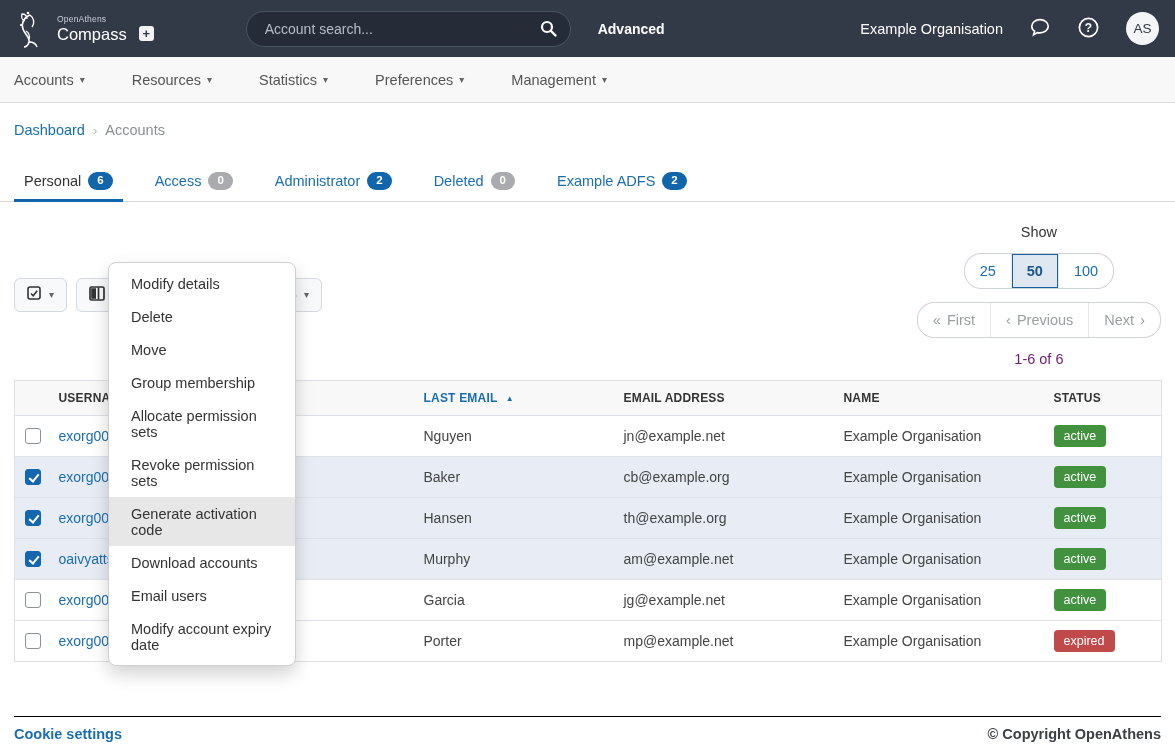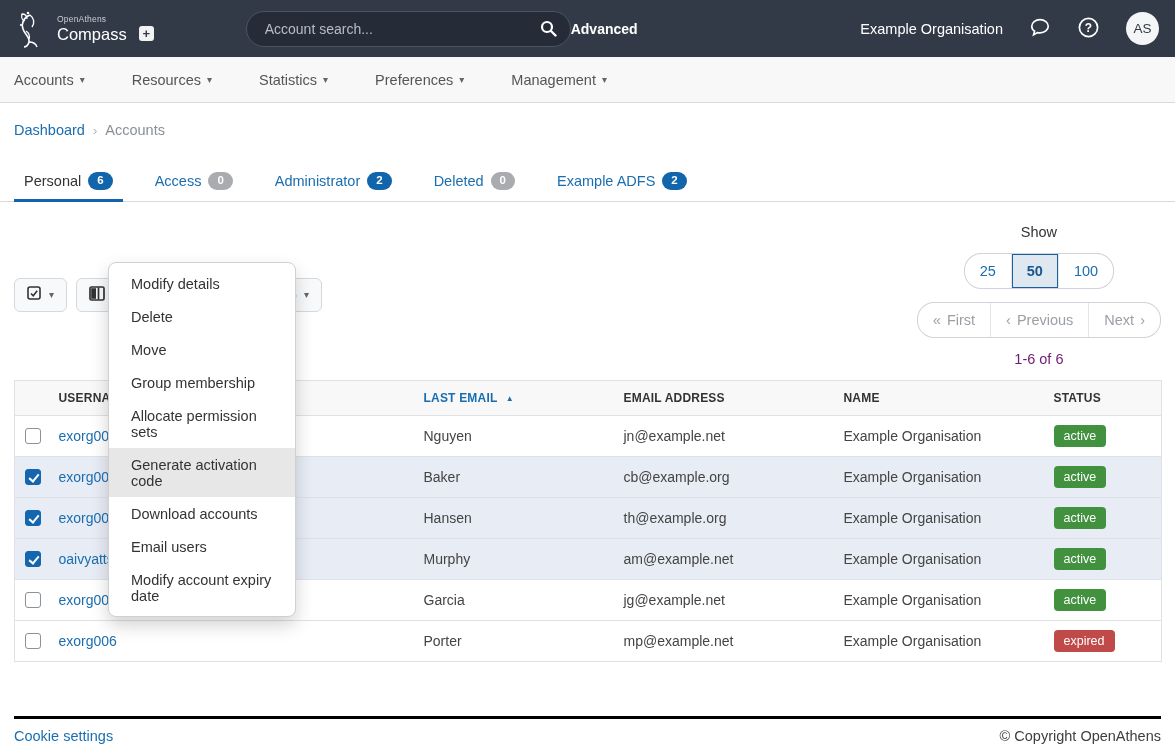--- a/index.html
+++ b/index.html
@@ -14,21 +14,21 @@
   .brand-top { font-size: 8.5px; color: #c9cdd6; letter-spacing: .2px; margin-bottom: 2px; }
   .brand-name { font-size: 16.5px; color: #fff; display: flex; align-items: center; gap: 12px; }
   .plus-box { width: 15px; height: 15px; background: #f2f2f2; color: #333a47; border-radius: 3px;
     font-size: 13px; font-weight: bold; display: inline-flex; align-items: center; justify-content: center; line-height: 1; }
   .search-wrap { margin-left: 92px; position: relative; width: 325px; }
   .search-input { width: 100%; height: 36px; border-radius: 18px; background: #262c37;
     border: 1px solid #4c5362; color: #d6dae1; padding: 0 42px 0 18px; font-size: 14px; outline: none;
     font-family: "Liberation Sans", sans-serif; }
   .search-input::placeholder { color: #b7bcc6; }
   .search-btn { position: absolute; right: 14px; top: 9px; background: none; border: none; cursor: pointer; }
-  .advanced { color: #fff; font-weight: 700; font-size: 14px; text-decoration: none; }
+  .advanced { color: #fff; font-weight: 700; font-size: 14px; margin-left: 27px; text-decoration: none; }
   .topbar-right { margin-left: auto; display: flex; align-items: center; gap: 26px; }
   .org-name { color: #fff; font-size: 14.5px; }
   .icon-btn { background: none; border: none; cursor: pointer; display: flex; align-items: center; }
   .avatar { width: 33px; height: 33px; border-radius: 50%; background: #f4f5f6; color: #333a47;
     display: flex; align-items: center; justify-content: center; font-size: 13.5px; border: none; cursor: pointer; }
 
   
   .mainnav { height: 46px; background: #f8f8f8; border-bottom: 1px solid #d9d9d9;
     display: flex; align-items: center; padding: 0 14px; }
   .nav-item { color: #555; font-size: 14.5px; margin-right: 47px; background: none; border: none;
@@ -93,22 +93,22 @@
 
   
   .dropdown-menu { position: absolute; left: 108px; top: 262px; width: 188px; background: #fff;
     border: 1px solid #d0d0d0; border-radius: 8px; box-shadow: 0 8px 18px rgba(0,0,0,.18);
     padding: 4px 0; z-index: 50; }
   .menu-item { display: block; width: 100%; text-align: left; background: none; border: none;
     padding: 8.5px 22px; font-size: 14.5px; color: #333; cursor: pointer; font-family: "Liberation Sans", sans-serif; }
   .menu-item.highlight { background: #e7e7e7; }
 
   
-  .footer { margin: 54px 14px 0; border-top: 3px solid #000000; padding-top: 9px;
-    display: flex; justify-content: space-between; font-size: 14.5px; }
+  .footer { margin: 54px 14px 0; border-top: 1px solid #000000; padding-top: 9px;
+    display: flex; justify-content: space-between; font-size: 14.5px; font-weight: bold; }
   .footer a { color: #1a6eb0; text-decoration: none; }
   .copyright { color: #3c4043; }
 </style>
 </head>
 <body>
 
 <header class="topbar">
   <div class="brand">
     <span>
       <svg width="34" height="40" viewBox="0 0 34 40" fill="none">
@@ -366,17 +366,18 @@
   <a href="#">Cookie settings</a>
   <span class="copyright">© Copyright OpenAthens</span>
 </footer>
 
 <div class="dropdown-menu">
   <button class="menu-item">Modify details</button>
   <button class="menu-item">Delete</button>
   <button class="menu-item">Move</button>
   <button class="menu-item">Group membership</button>
   <button class="menu-item">Allocate permission sets</button>
+  <button class="menu-item">Revoke permission sets</button>
   <button class="menu-item highlight">Generate activation code</button>
   <button class="menu-item">Download accounts</button>
   <button class="menu-item">Email users</button>
   <button class="menu-item">Modify account expiry date</button>
 </div>
 
 </body></html>

